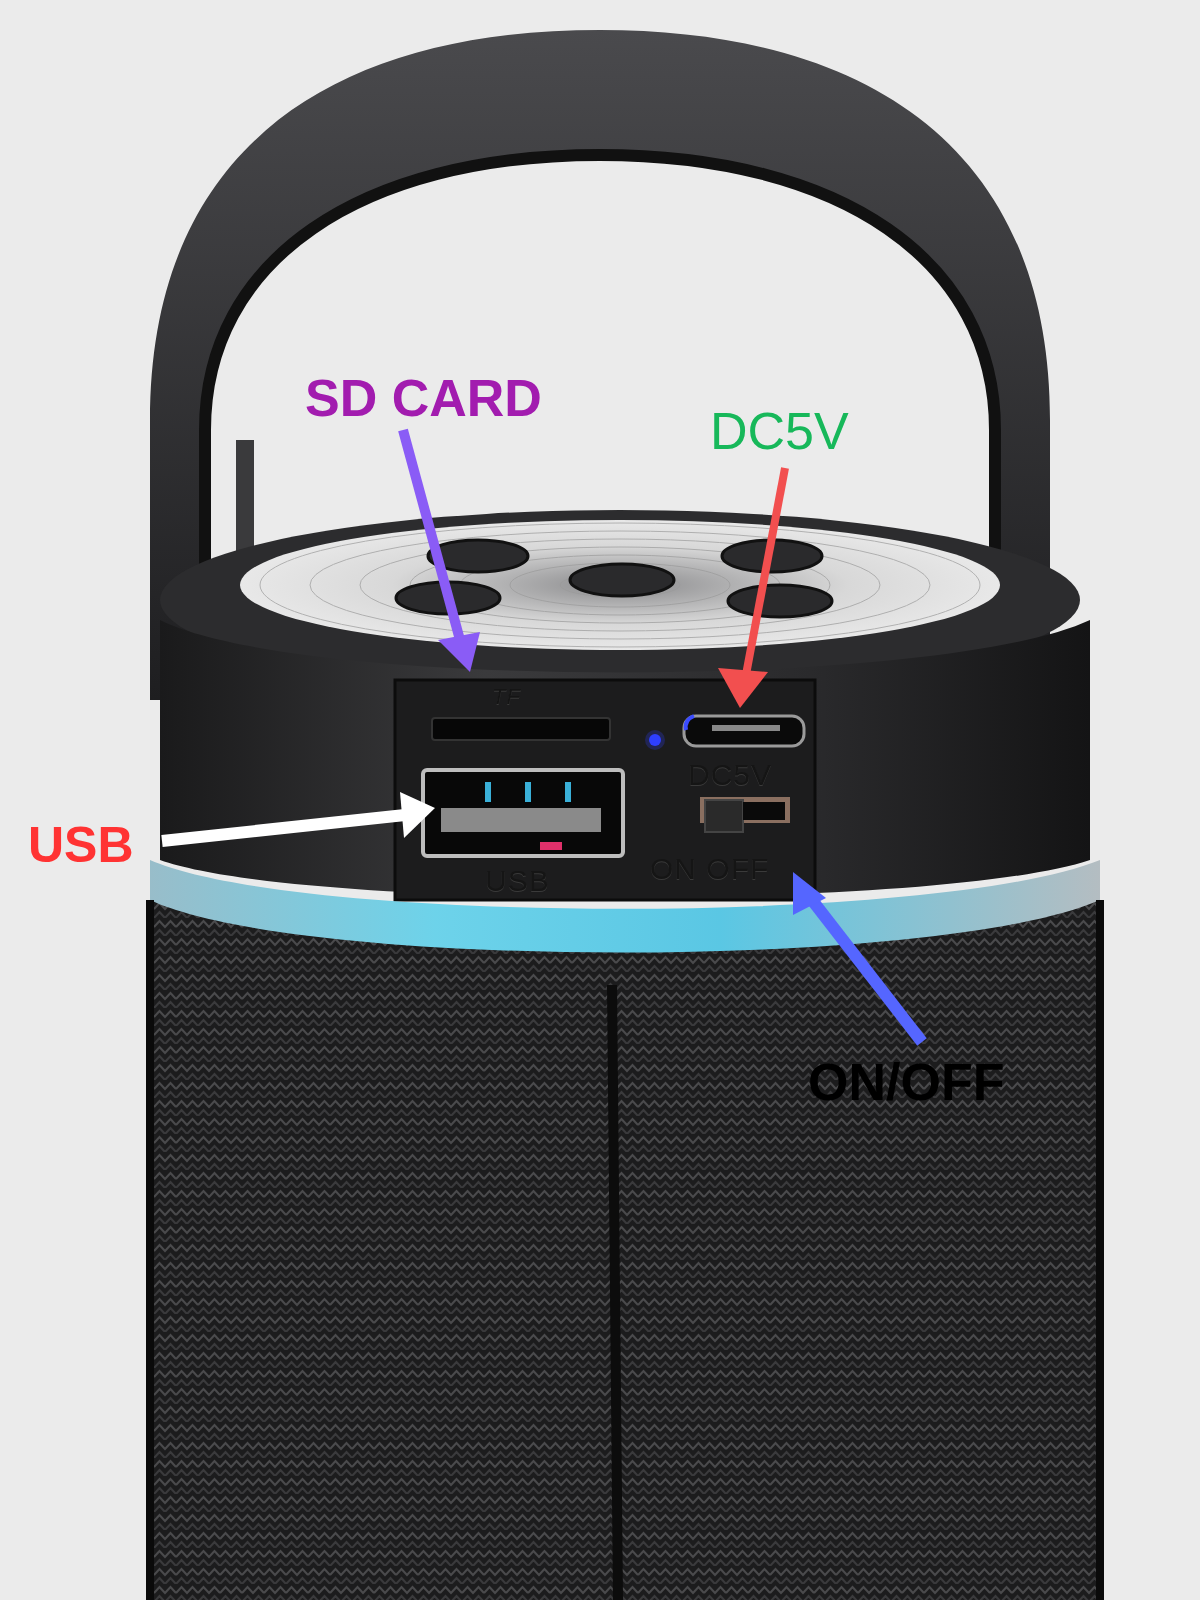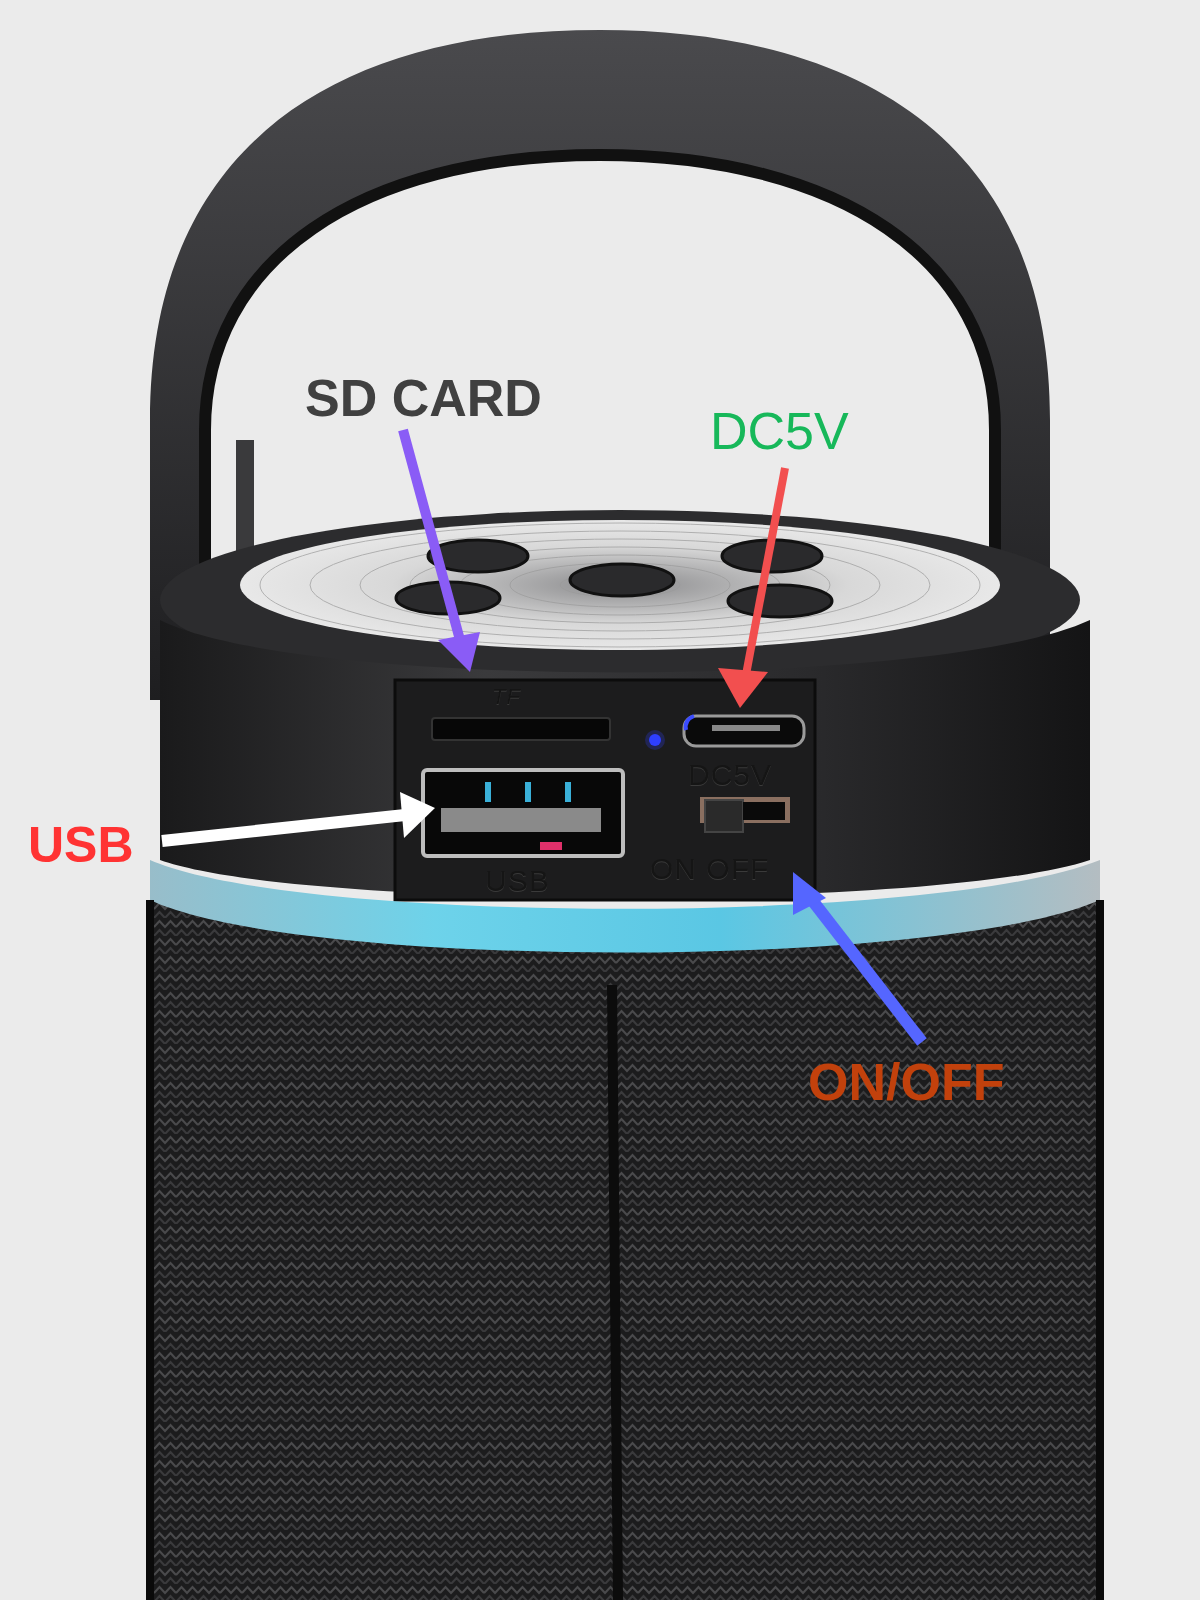--- a/index.html
+++ b/index.html
@@ -131,17 +131,17 @@
     </g>
   </svg>
 
   
   <span class="printed" style="left:492px; top:684px; font-size:22px;font-style:italic;">TF</span>
   <span class="printed" style="left:688px; top:758px;">DC5V</span>
   <span class="printed" style="left:485px; top:864px;">USB</span>
   <span class="printed" style="left:650px; top:852px;">ON OFF</span>
 
   
-  <span class="label lbl-sd" style="color:#404040;text-align:right;">SD CARD</span>
+  <span class="label lbl-sd" style="color:#a21caf;text-align:right;">SD CARD</span>
   <span class="label lbl-dc" style="color:#17b85a;">DC5V</span>
   <span class="label lbl-usb" style="color:#ff3333;">USB</span>
-  <span class="label lbl-onoff" style="color:#c2410c;">ON/OFF</span>
+  <span class="label lbl-onoff" style="color:#000000;">ON/OFF</span>
 </div>
 
 </body></html>

